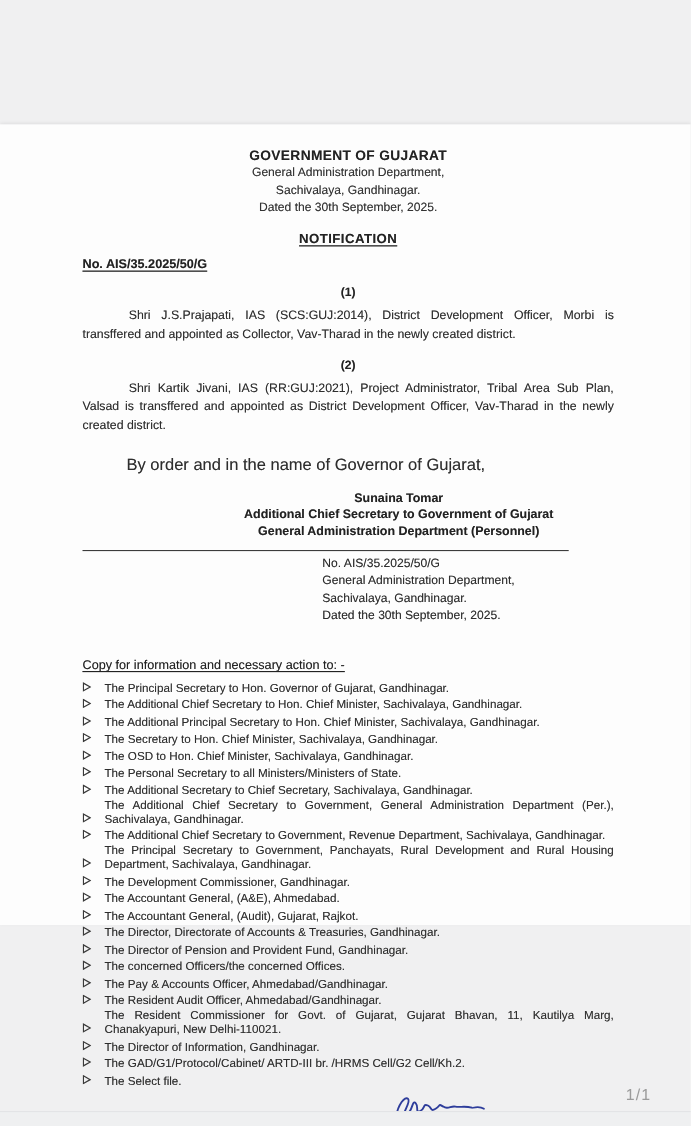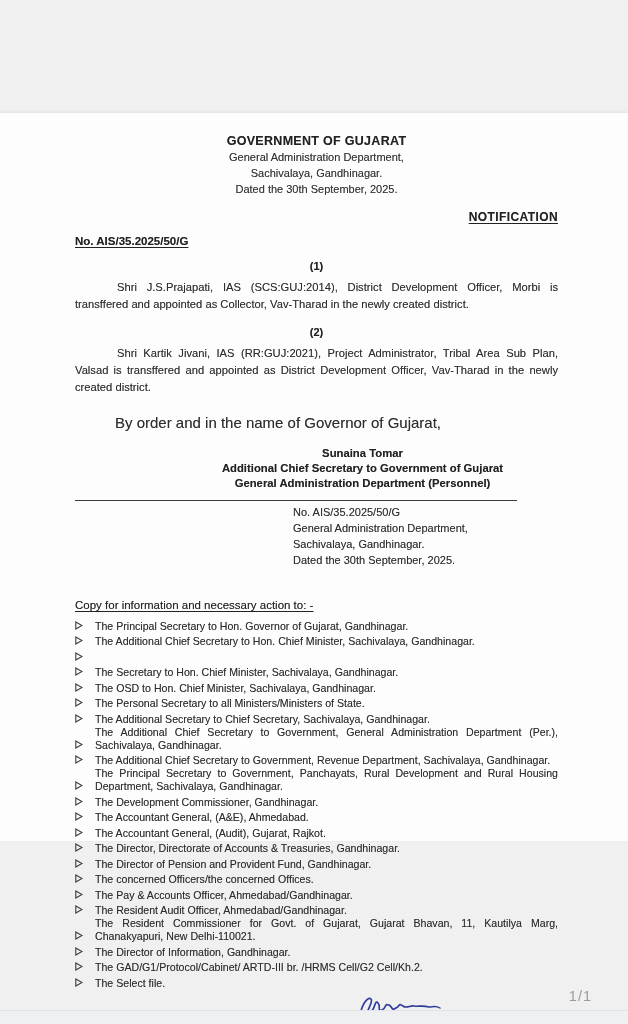--- a/index.html
+++ b/index.html
@@ -16,21 +16,21 @@
     background:#fdfdfd;color:#333;
     box-shadow:0 -1px 3px rgba(0,0,0,0.07);
   }
   .content{padding:20px 70px 0 75px;color:#2f2f2f;}
   .content *{text-shadow:0 0 0.5px rgba(45,45,45,0.45);}
 
   .hdr{text-align:center;font-size:11px;line-height:16px;color:#333;}
   .hdr .org{font-size:12.5px;font-weight:bold;letter-spacing:0.3px;color:#222;}
 
   .doc-title{
-    text-align:right;font-weight:bold;font-size:12px;margin-top:13px;color:#222;
+    text-align:center;font-weight:bold;font-size:12px;margin-top:13px;color:#222;
   }
   .doc-title span{text-decoration:underline;text-underline-offset:2px;letter-spacing:0.4px;}
   .ref-no{
     margin-top:11px;font-weight:bold;font-size:11.5px;color:#222;
   }
   .ref-no span{text-decoration:underline;text-underline-offset:2px;}
 
   .order-num{text-align:center;font-weight:bold;font-size:11px;margin-top:13px;color:#222;}
   .order-text{
     margin-top:7px;font-size:11.2px;line-height:17px;
@@ -134,20 +134,21 @@
           </span>
           <span class="itxt">The Additional Chief Secretary to Hon. Chief Minister, Sachivalaya, Gandhinagar.</span>
         </li>
 
         <li>
           <span class="bullet">
             <svg width="8" height="9" viewBox="0 0 8 9">
               <path d="M0.8 1 L7 4.5 L0.8 8 Z" fill="none" stroke="#3a3a3a" stroke-width="1.1"></path>
             </svg>
           </span>
+          <span class="itxt">The Additional Principal Secretary to Hon. Chief Minister, Sachivalaya, Gandhinagar.</span>
         </li>
 
         <li>
           <span class="bullet">
             <svg width="8" height="9" viewBox="0 0 8 9">
               <path d="M0.8 1 L7 4.5 L0.8 8 Z" fill="none" stroke="#3a3a3a" stroke-width="1.1"></path>
             </svg>
           </span>
           <span class="itxt">The Secretary to Hon. Chief Minister, Sachivalaya, Gandhinagar.</span>
         </li>

